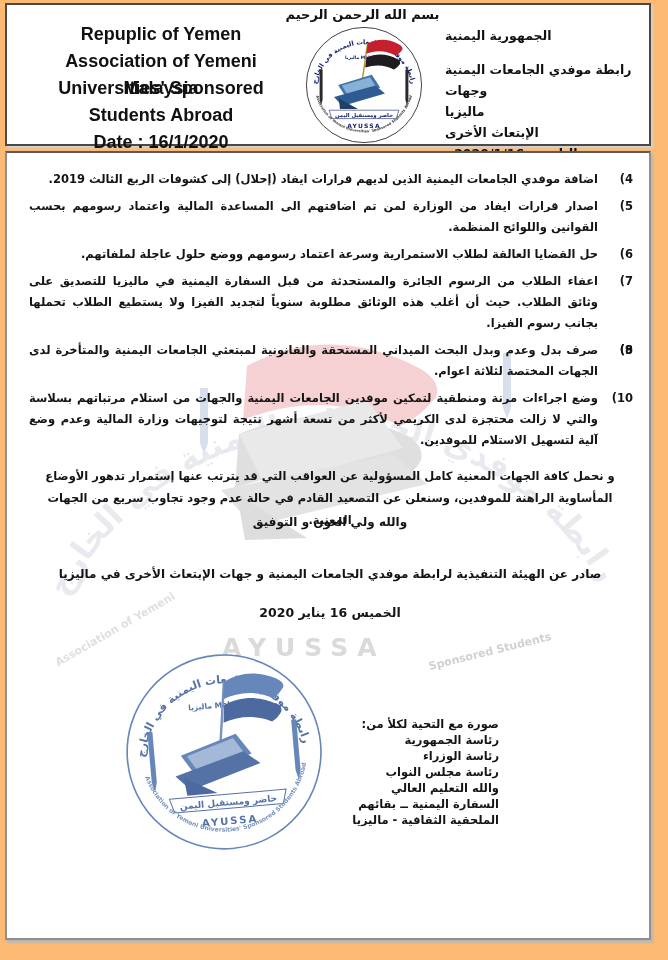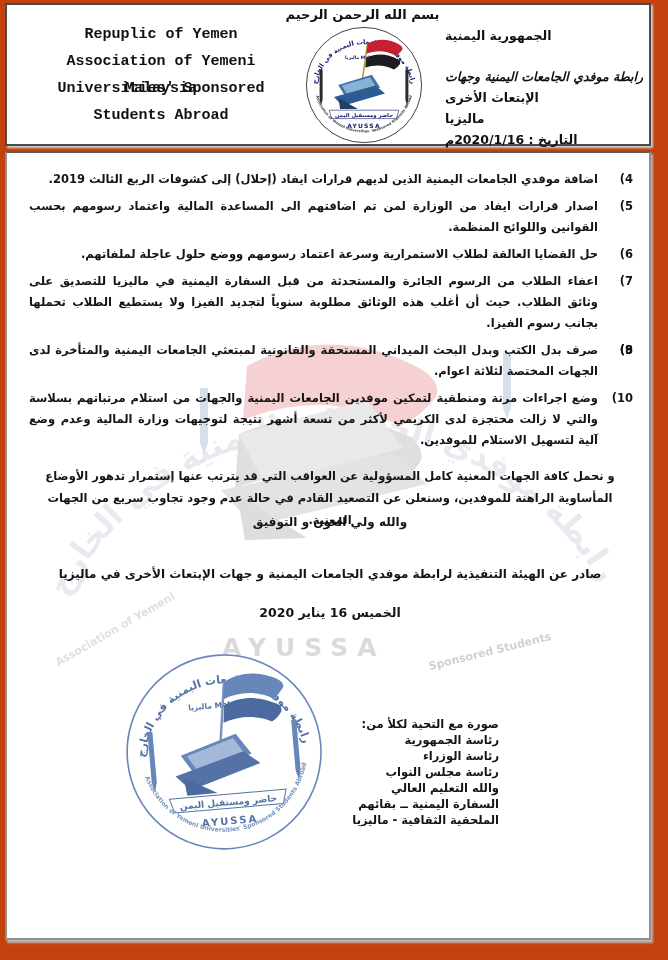--- a/index.html
+++ b/index.html
@@ -1,36 +1,36 @@
 <!DOCTYPE html>
 <html lang="ar"><head>
 <meta charset="utf-8">
 <style>
   * { margin:0; padding:0; box-sizing:border-box; }
   html,body { background:#ffffff; }
   body { font-family:"DejaVu Sans", sans-serif; }
-  .page { position:relative; width:668px; height:960px; background:#c2410c; overflow:hidden; }
+  .page { position:relative; width:668px; height:960px; background:#fdba74; overflow:hidden; }
 
   
   .header-box {
     position:absolute; left:5px; top:3px; width:646px; height:143px;
     background:#fff; border:2px solid #4a4a4a; box-shadow:2px 2px 2px #d2d2d2;
   }
   .bismillah {
     position:absolute; left:268px; top:2px; width:175px; text-align:center;
     font-size:13px; font-weight:bold; color:#111; direction:rtl;
   }
   .en-block { position:absolute; left:8px; top:16px; width:292px; text-align:center; }
   .en-block .ln {
-    height:27px; line-height:27px; font-family:Liberation Mono, monospace;
-    font-weight:bold; font-size:15px; color:#111;
+    height:27px; line-height:27px; font-family:Liberation Sans, sans-serif;
+    font-weight:bold; font-size:18px; color:#111;
   }
   .ar-block { position:absolute; left:438px; top:20px; width:210px; text-align:left; direction:rtl; }
   .ar-block .ln { line-height:21px; font-weight:bold; font-size:12.5px; color:#111; }
-  .ar-block .ln.sp { margin-top:20px;font-style:italic; }
+  .ar-block .ln.sp { margin-top:13px; }
   .logo-main { position:absolute; left:296px; top:20px; width:122px; height:126px; }
 
   
   .content-box {
     position:absolute; left:5px; top:151px; width:646px; height:789px;
     background:#fff; border:2px solid #8f8f8f; border-top-color:#5a5a5a;
     box-shadow:2px 3px 2px #b8b8b8;
   }
 
   
@@ -102,20 +102,21 @@
 <div class="page">
 
   <div class="header-box">
     <div class="bismillah">بسم الله الرحمن الرحيم</div>
 
     <div class="en-block">
       <div class="ln">Repuplic of Yemen</div>
       <div class="ln">Association of Yemeni Universities' Sponsored</div>
       <div class="ln">Malaysia</div>
       <div class="ln">Students Abroad</div>
+      <div class="ln">Date : 16/1/2020</div>
     </div>
 
     <svg class="logo-main lg-color" viewBox="0 0 200 210">
       <circle class="ring" cx="100" cy="100" r="96"></circle>
       <defs>
         <path id="arcT1" d="M 20,112 A 80,80 0 0 1 180,112"></path>
         <path id="arcB1" d="M 17,96 A 83,83 0 0 0 183,96"></path>
       </defs>
       <text class="arcT" font-size="11" text-anchor="middle">
         <textPath href="#arcT1" startOffset="50%">رابطة موفدي الجامعات اليمنية في الخارج</textPath>
@@ -134,22 +135,22 @@
       <text class="bant" x="100" y="153" text-anchor="middle" font-size="9">حاضر ومستقبل اليمن</text>
       <text class="ayu" x="100" y="172" text-anchor="middle" font-size="10" letter-spacing="2">AYUSSA</text>
       <text class="arcB" font-size="6" text-anchor="middle">
         <textPath href="#arcB1" startOffset="50%">Association of Yemeni Universities' Sponsored Students Abroad</textPath>
       </text>
     </svg>
 
     <div class="ar-block">
       <div class="ln">الجمهورية اليمنية</div>
       <div class="ln sp">رابطة موفدي الجامعات اليمنية وجهات</div>
+      <div class="ln">ماليزيا</div>
       <div class="ln">الإبتعاث الأخرى</div>
-      <div class="ln">ماليزيا</div>
       <div class="ln">التاريخ : 2020/1/16م</div>
     </div>
   </div>
 
   <div class="content-box">
 
     <svg class="wm-big" viewBox="0 0 642 430">
       <defs>
           <path id="arcT3" d="M 40,395 A 305,305 0 0 1 615,380"></path>
         </defs>
@@ -180,21 +181,21 @@
       </div>
       <div class="item">
         <span class="num">(7</span>
         <span>اعفاء الطلاب من الرسوم الجائرة والمستحدثة من قبل السفارة اليمنية في ماليزيا للتصديق على وثائق الطلاب. حيث أن أغلب هذه الوثائق مطلوبة سنوياً لتجديد الفيزا ولا يستطيع الطلاب تحملها بجانب رسوم الفيزا.</span>
       </div>
       <div class="item">
         <span class="num">(8</span>
       </div>
       <div class="item">
         <span class="num">(9</span>
-        <span>صرف بدل الكتب وبدل البحث الميداني المستحقة والقانونية لمبتعثي الجامعات اليمنية والمتأخرة لدى الجهات المختصة لثلاثة اعوام.</span>
+        <span>صرف بدل وعدم وبدل البحث الميداني المستحقة والقانونية لمبتعثي الجامعات اليمنية والمتأخرة لدى الجهات المختصة لثلاثة اعوام.</span>
       </div>
       <div class="item">
         <span class="num">(10</span>
         <span>وضع اجراءات مرنة ومنطقية لتمكين موفدين الجامعات اليمنية والجهات من استلام مرتباتهم بسلاسة والتي لا زالت محتجزة لدى الكريمي لأكثر من تسعة أشهر نتيجة لتوجيهات وزارة المالية وعدم وضع آلية لتسهيل الاستلام للموفدين.</span>
       </div>
     </div>
 
     <div class="centered dua">والله ولي العون و التوفيق</div>
     <div class="centered closing">و نحمل كافة الجهات المعنية كامل المسؤولية عن العواقب التي قد يترتب عنها إستمرار تدهور الأوضاع المأساوية الراهنة للموفدين، وسنعلن عن التصعيد القادم في حالة عدم وجود تجاوب سريع من الجهات المعنية.</div>
     <div class="centered issued">صادر عن الهيئة التنفيذية لرابطة موفدي الجامعات اليمنية و جهات الإبتعاث الأخرى في ماليزيا</div>

